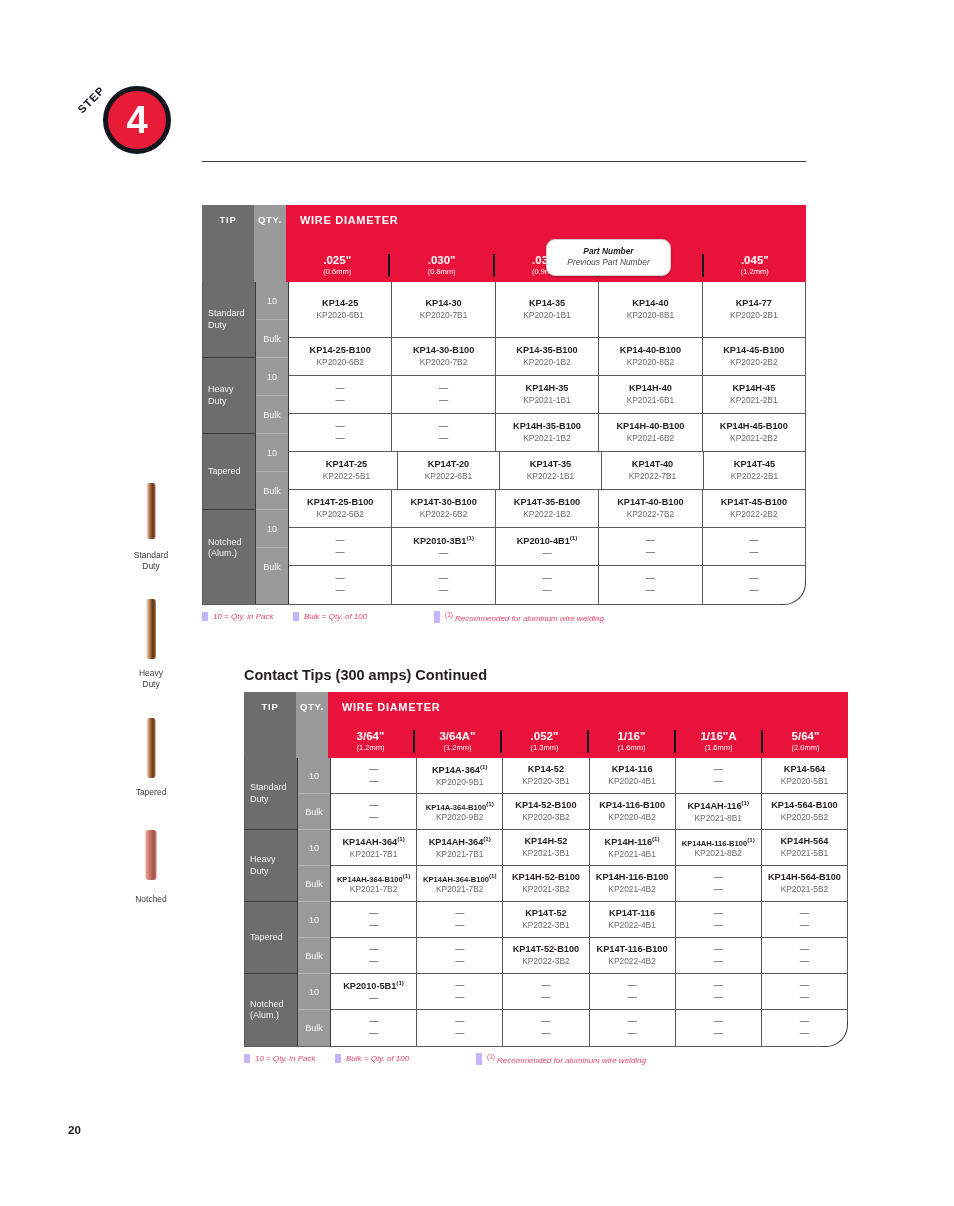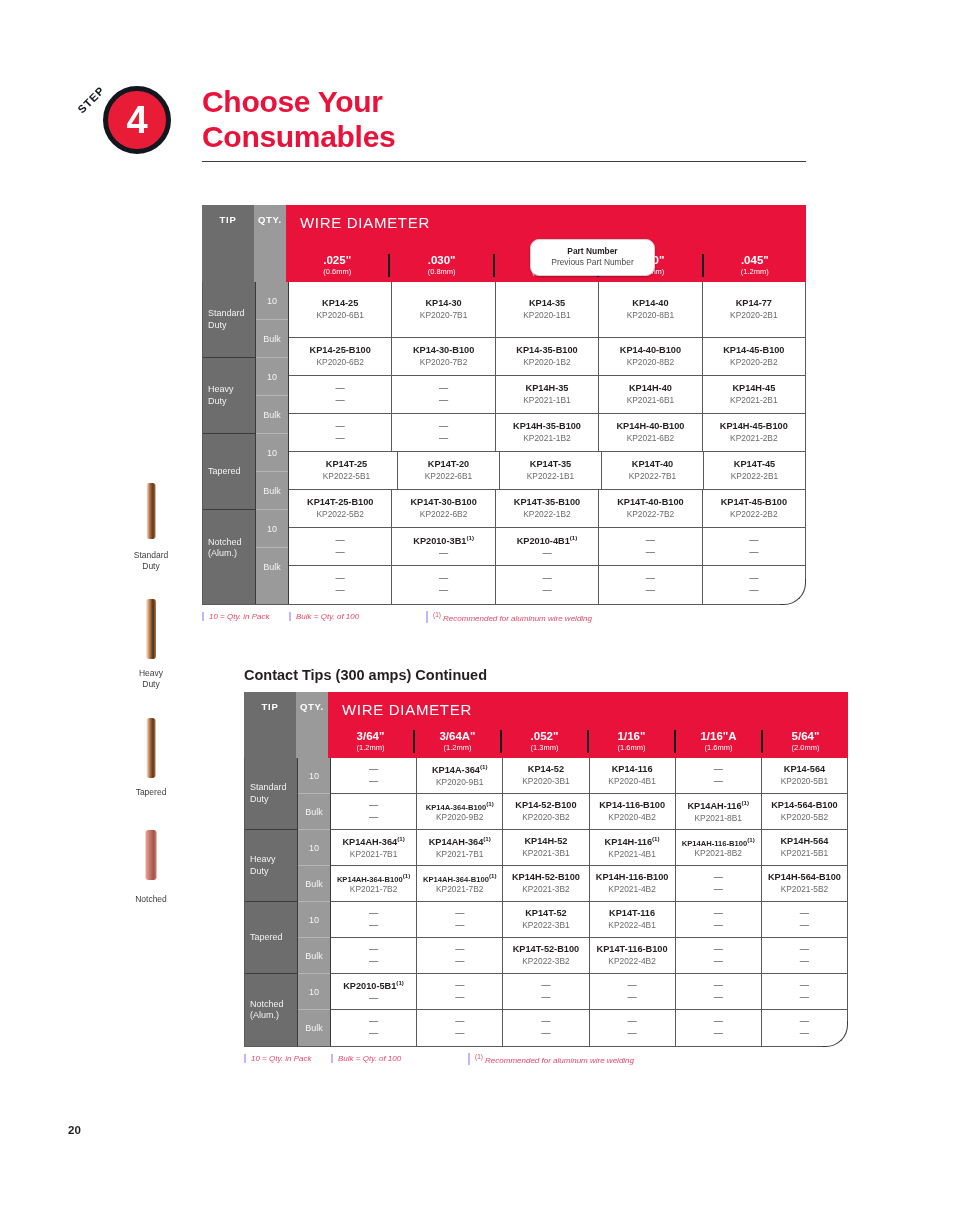--- a/index.html
+++ b/index.html
@@ -42,21 +42,21 @@
     padding-bottom:9px;}
 
   .ghead{display:flex;}
   .gh-tip,.gh-qty{box-sizing:border-box;display:flex;align-items:flex-start;
     justify-content:center;padding-top:9px;color:#fff;font-size:9.5px;
     font-weight:bold;letter-spacing:0.7px;}
   .gh-tip{background:#6d6d6d;}
   .gh-qty{background:#9a9a9a;}
   .gh-wire{background:#E8123B;flex:1;position:relative;box-sizing:border-box;}
   .gh-wire .wd-label{position:absolute;left:14px;top:9px;color:#fff;
-    font-size:15px;font-weight:normal;letter-spacing:0.7px;}
+    font-size:11px;font-weight:bold;letter-spacing:0.7px;}
   .gh-wire .wd-cols{position:absolute;left:0;right:0;bottom:5px;display:flex;}
   .wd-col{flex:1;text-align:center;color:#fff;box-sizing:border-box;
     border-left:2px solid #11161f;}
   .wd-col:first-child{border-left:none;}
   .wd-col .d1{font-size:11.5px;font-weight:bold;line-height:1.15;}
   .wd-col .d2{font-size:7.5px;line-height:1.3;}
 
   
   .gbody{display:flex;border:1px solid #5a5a5a;border-top:none;
     box-sizing:border-box;position:relative;}
@@ -86,44 +86,40 @@
 
   .corner-mask{position:absolute;right:-1px;bottom:-1px;width:26px;height:26px;
     background:#fff;}
   .corner-arc{position:absolute;right:-1px;bottom:-1px;width:26px;height:26px;
     border-right:1px solid #3a3a3a;border-bottom:1px solid #3a3a3a;
     border-radius:0 0 22px 0;box-sizing:border-box;}
 
   
   .legend{display:flex;align-items:center;margin-top:6px;color:#E8476A;
     font-size:8px;font-style:italic;}
-  .lg{border-left:2px solid #c4b5fd;padding-left:5px;}
+  .lg{border-left:6px solid #c4b5fd;padding-left:5px;}
   .lg sup{font-size:6.4px;font-style:normal;vertical-align:super;}
 
   
   .callout{position:absolute;background:#fff;border-radius:9px;
     border:1px solid #cfcfcf;text-align:center;padding:6px 12px 7px 12px;
     box-shadow:0 1px 2px rgba(0,0,0,.25);}
   .callout .c1{font-size:8.4px;font-weight:bold;color:#231f20;line-height:1.3;}
   .callout .c2{font-size:8.4px;color:#4a4a4a;line-height:1.35;}
 
   #page-number{position:absolute;left:68px;top:1124px;font-size:11.5px;
     font-weight:bold;color:#231f20;}
 </style>
 </head>
 <body>
 
 <div id="step-header">
   <div class="step-word">STEP</div>
   <div class="step-badge">
     <span class="num">4</span>
-  </div>
-  <div id="page-title">
-    <div>Choose Your</div>
-    <div>Consumables</div>
   </div>
   <div id="title-rule"></div>
 </div>
 
 <div id="tip-gallery">
     <div class="tip-item">
       <div class="tip-pic">
         <div class="tip-body" style="top:8px;width:9px;height:56px;background:linear-gradient(90deg,#f6ece4 0%,#b06a3e 38%,#5d3a20 72%,#b06a3e 100%);"></div>
       </div>
       <div class="tip-cap">Standard<br>Duty</div>
@@ -384,21 +380,21 @@
       <div class="corner-mask"></div>
       <div class="corner-arc"></div>
     </div>
   <div class="legend">
     <span class="lg" style="width:80px;">10 = Qty. in Pack</span>
     <span class="lg" style="width:130px;">Bulk = Qty. of 100</span>
     <span class="lg"><sup>(1)</sup> <span>Recommended for aluminum wire welding</span></span>
   </div>
 </div>
 
-<div class="callout" style="left:530px;top:239px;width:99px;">
+<div class="callout" style="left:546px;top:239px;width:99px;font-style:italic;">
   <div class="c1">Part Number</div>
   <div class="c2">Previous Part Number</div>
 </div>
 
 <div class="tbl-block" id="table2-block" style="left:202px;top:667px;width:604px;padding-left:42px;">
   <div class="tbl-title-plain">Contact Tips (300 amps) Continued</div>
   <div class="ghead" id="t2-head" style="height: 66px;">
       <div class="gh-tip" style="width:52px;height:66px;">TIP</div>
       <div class="gh-qty" style="width:32px;height:66px;">QTY.</div>
       <div class="gh-wire" style="height:66px;">

